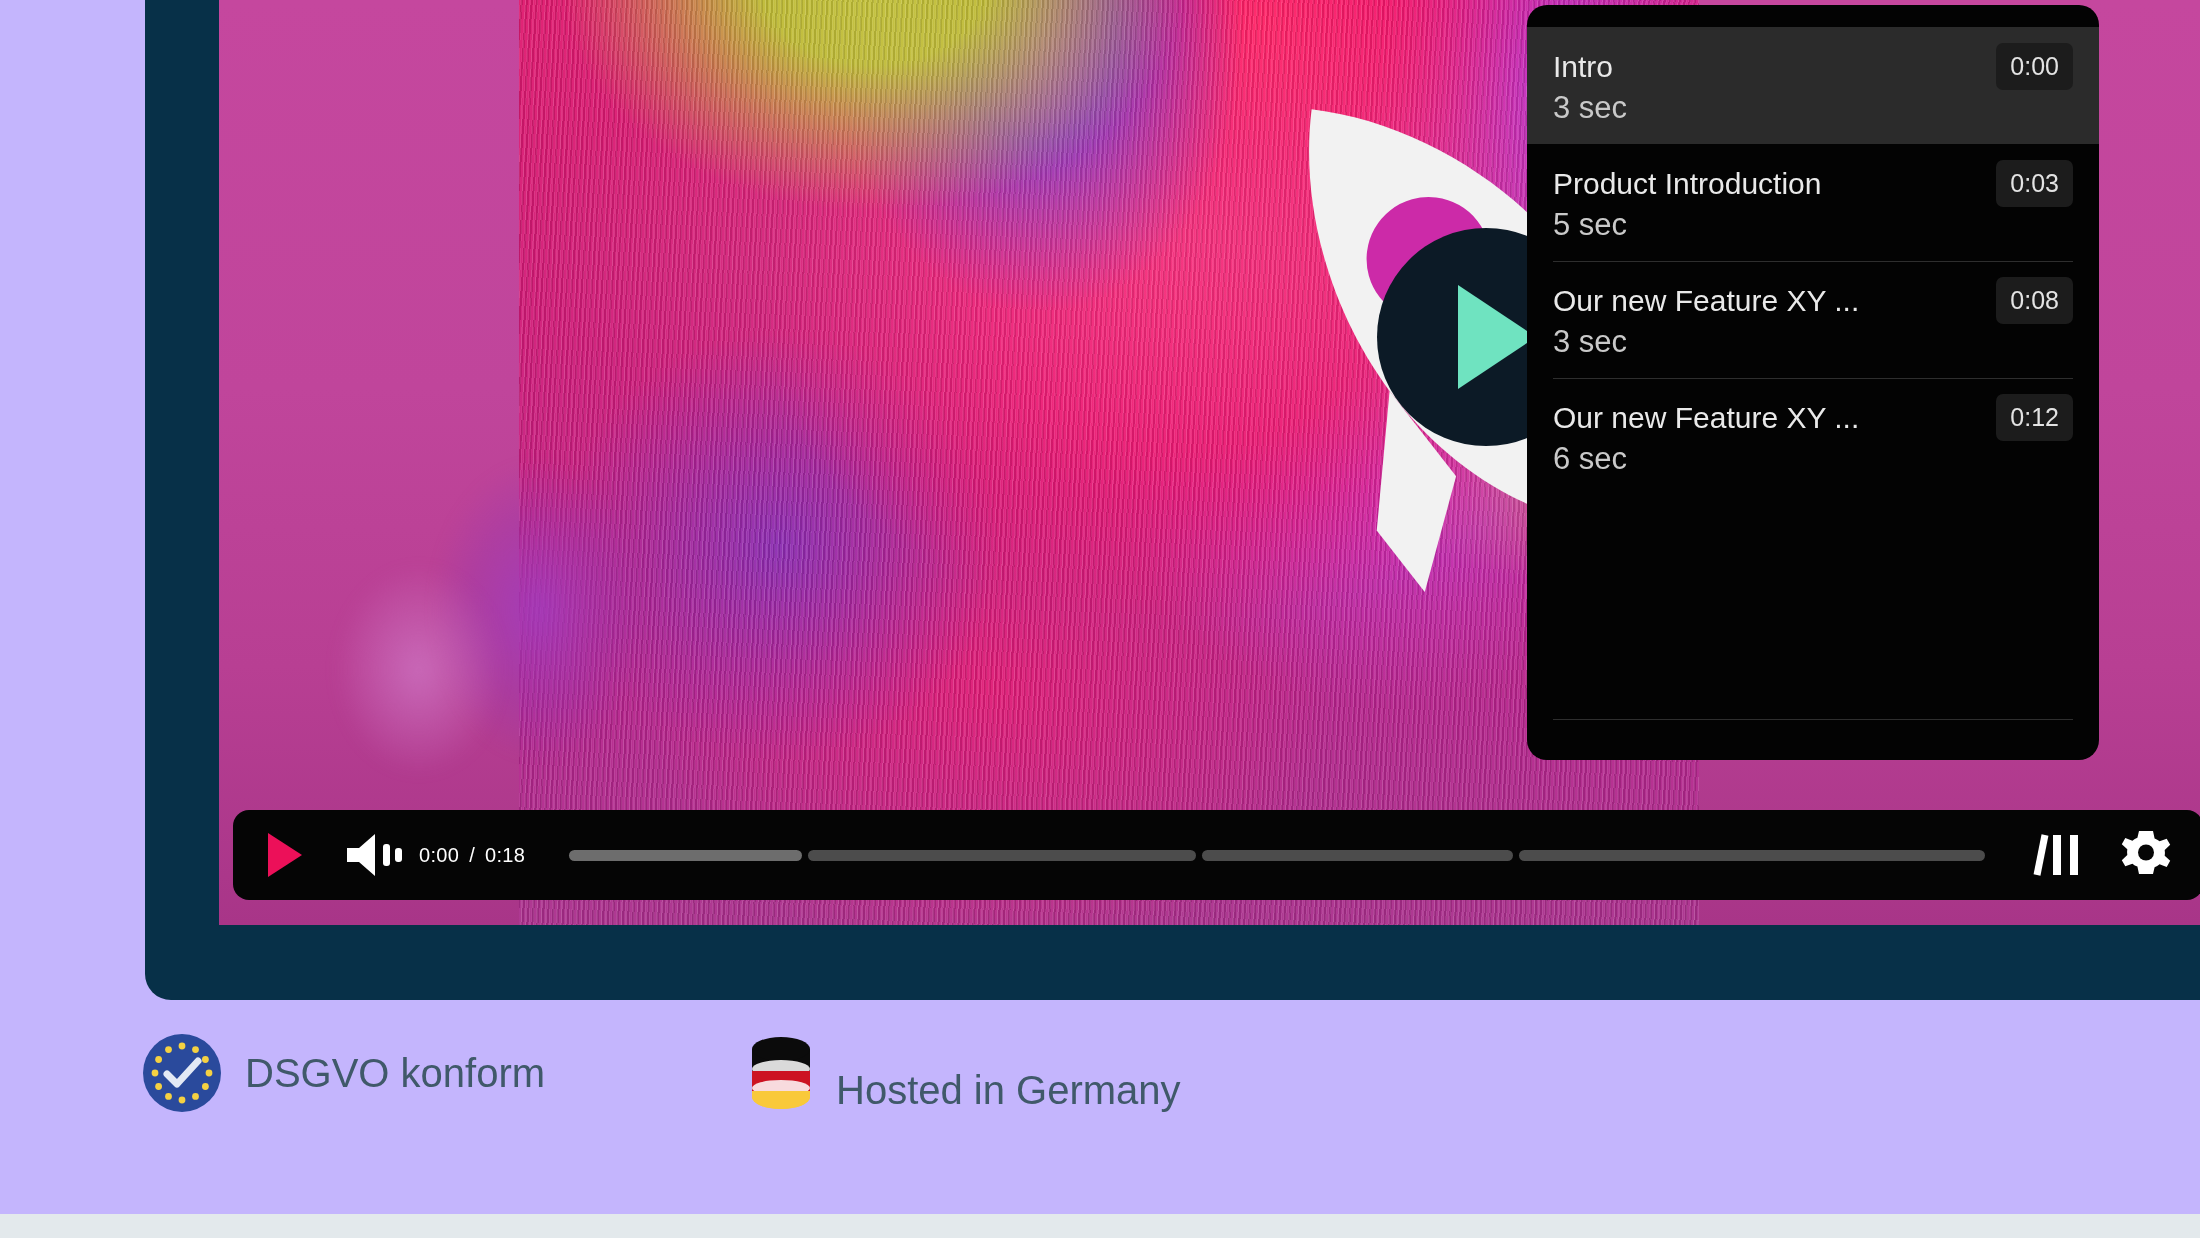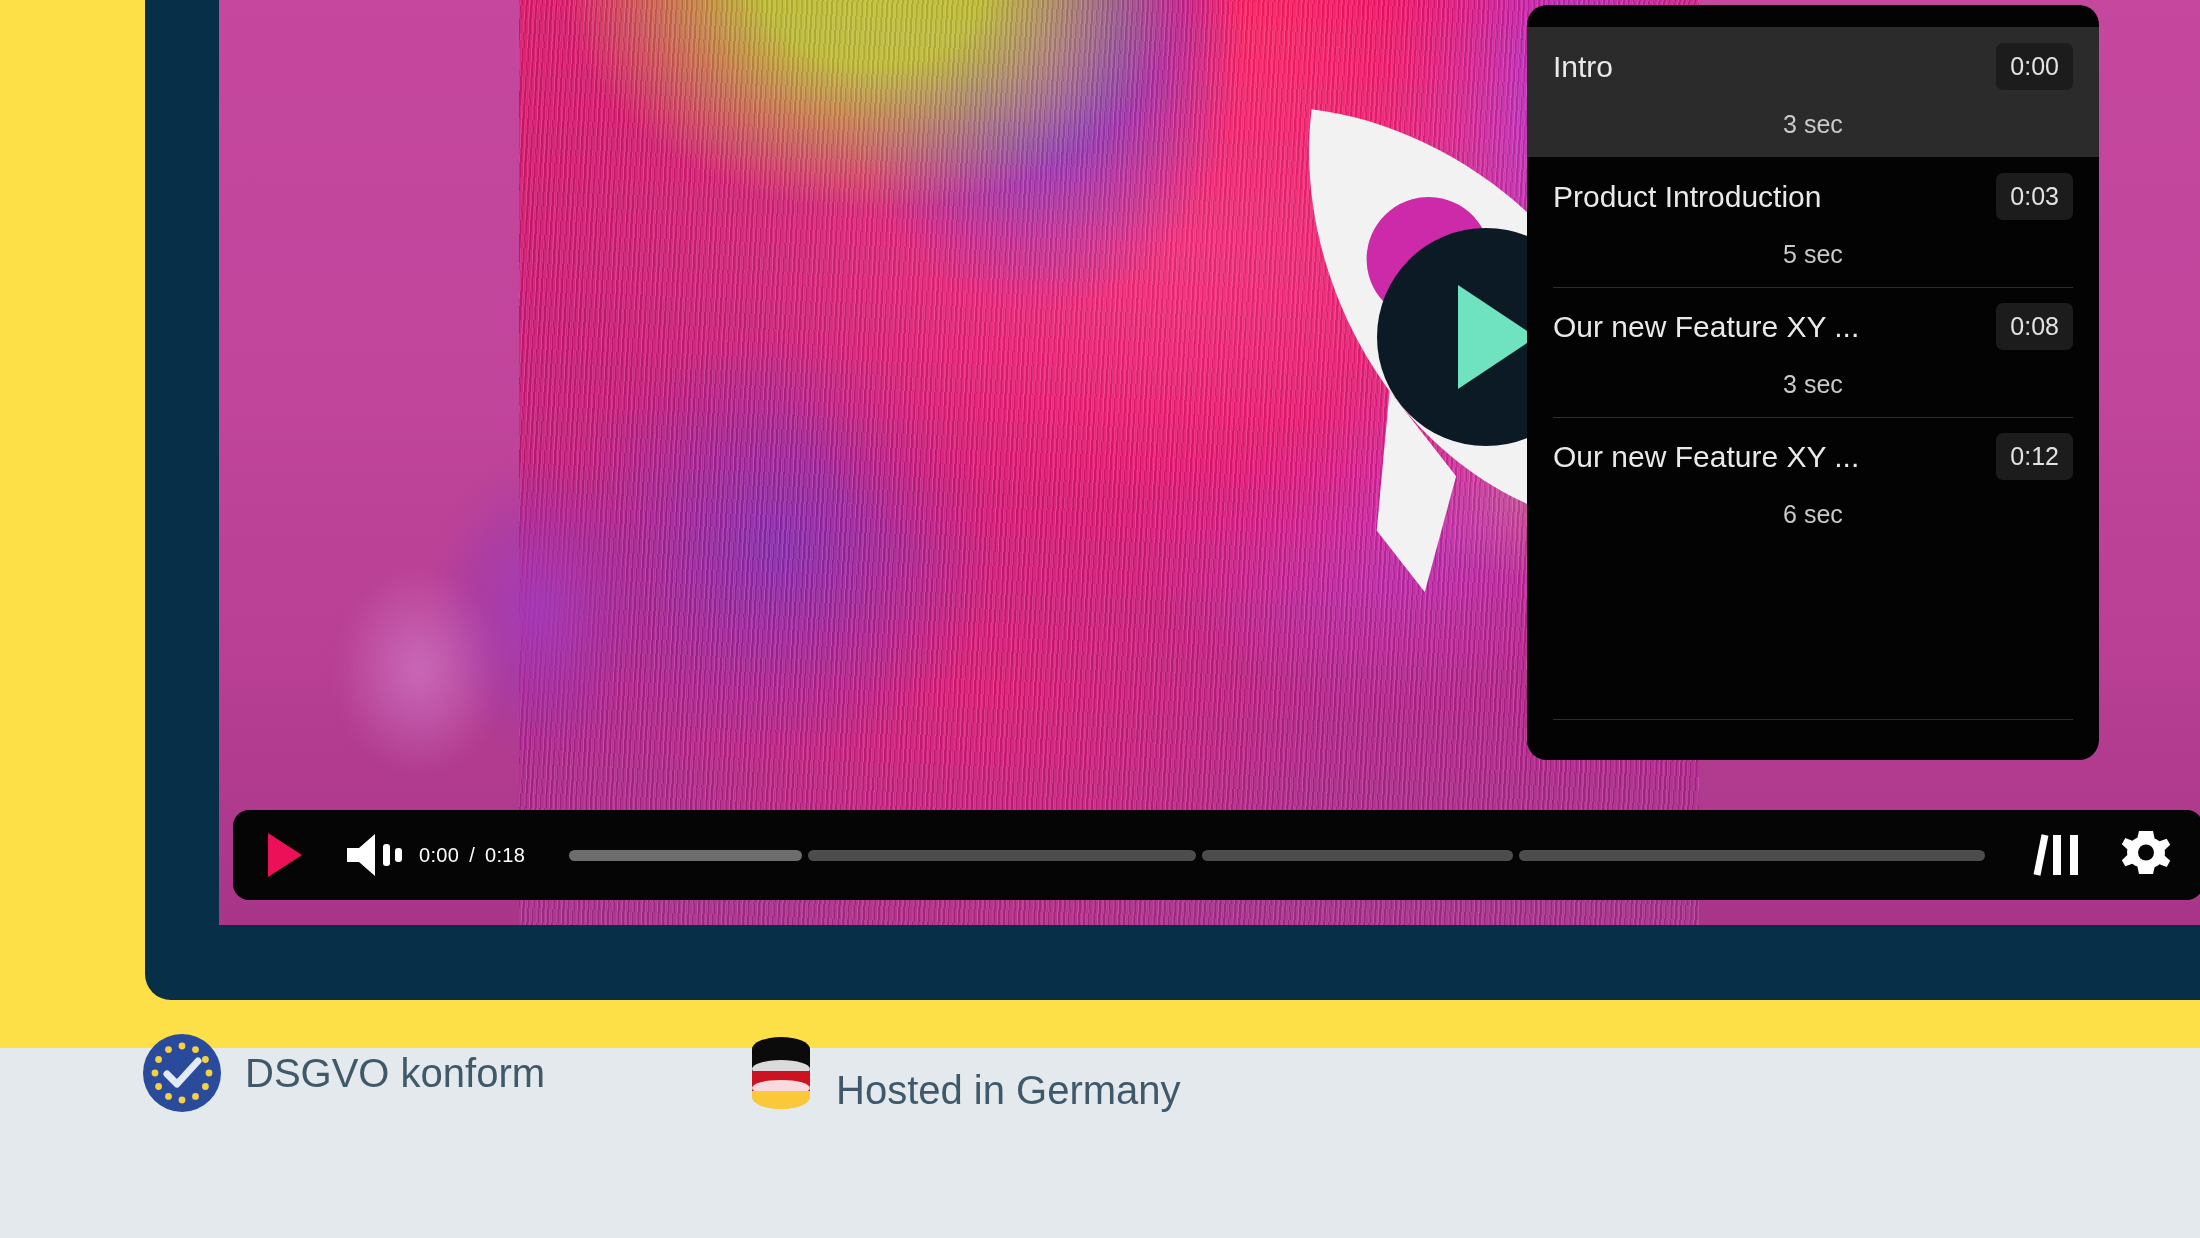--- a/index.html
+++ b/index.html
@@ -3,21 +3,21 @@
 <meta charset="utf-8">
 <style>
   * { box-sizing: border-box; margin: 0; padding: 0; }
   html, body {
     width: 2200px; height: 1238px;
     background: #e3e9ec;
     font-family: "Liberation Sans", sans-serif;
     overflow: hidden;
   }
 
-  #stage { position: relative; width: 2200px; height: 1048px; background: #fde047; }
+  #stage { position: relative; width: 2200px; height: 1214px; background: #c4b5fd; }
 
   
   #player-frame {
     position: absolute;
     left: 145px; top: -40px;
     width: 2120px; height: 1040px;
     background: #073048;
     border-radius: 26px;
   }
 
@@ -135,21 +135,21 @@
     color: #e9e9e9; font-size: 30px; line-height: 1.1;
     white-space: nowrap; overflow: hidden; text-overflow: clip;
   }
   .ch-time {
     flex: none;
     background: #1c1c1c; color: #e3e3e3;
     font-size: 25px; line-height: 1;
     padding: 11px 14px; border-radius: 7px;
   }
   .chapter-item.active .ch-time { background: #1c1c1c; }
-  .ch-dur { margin-top: 20px; color: #c9c9c9; font-size: 25px; text-align: center; }
+  .ch-dur { color: #c9c9c9; font-size: 31px; }
   .panel-endline {
     position: absolute; left: 26px; right: 26px; bottom: 40px;
     height: 1px; background: #2e2e2e;
   }
 
   
   #control-bar {
     position: absolute;
     left: 233px; top: 810px;
     width: 1970px; height: 90px;

